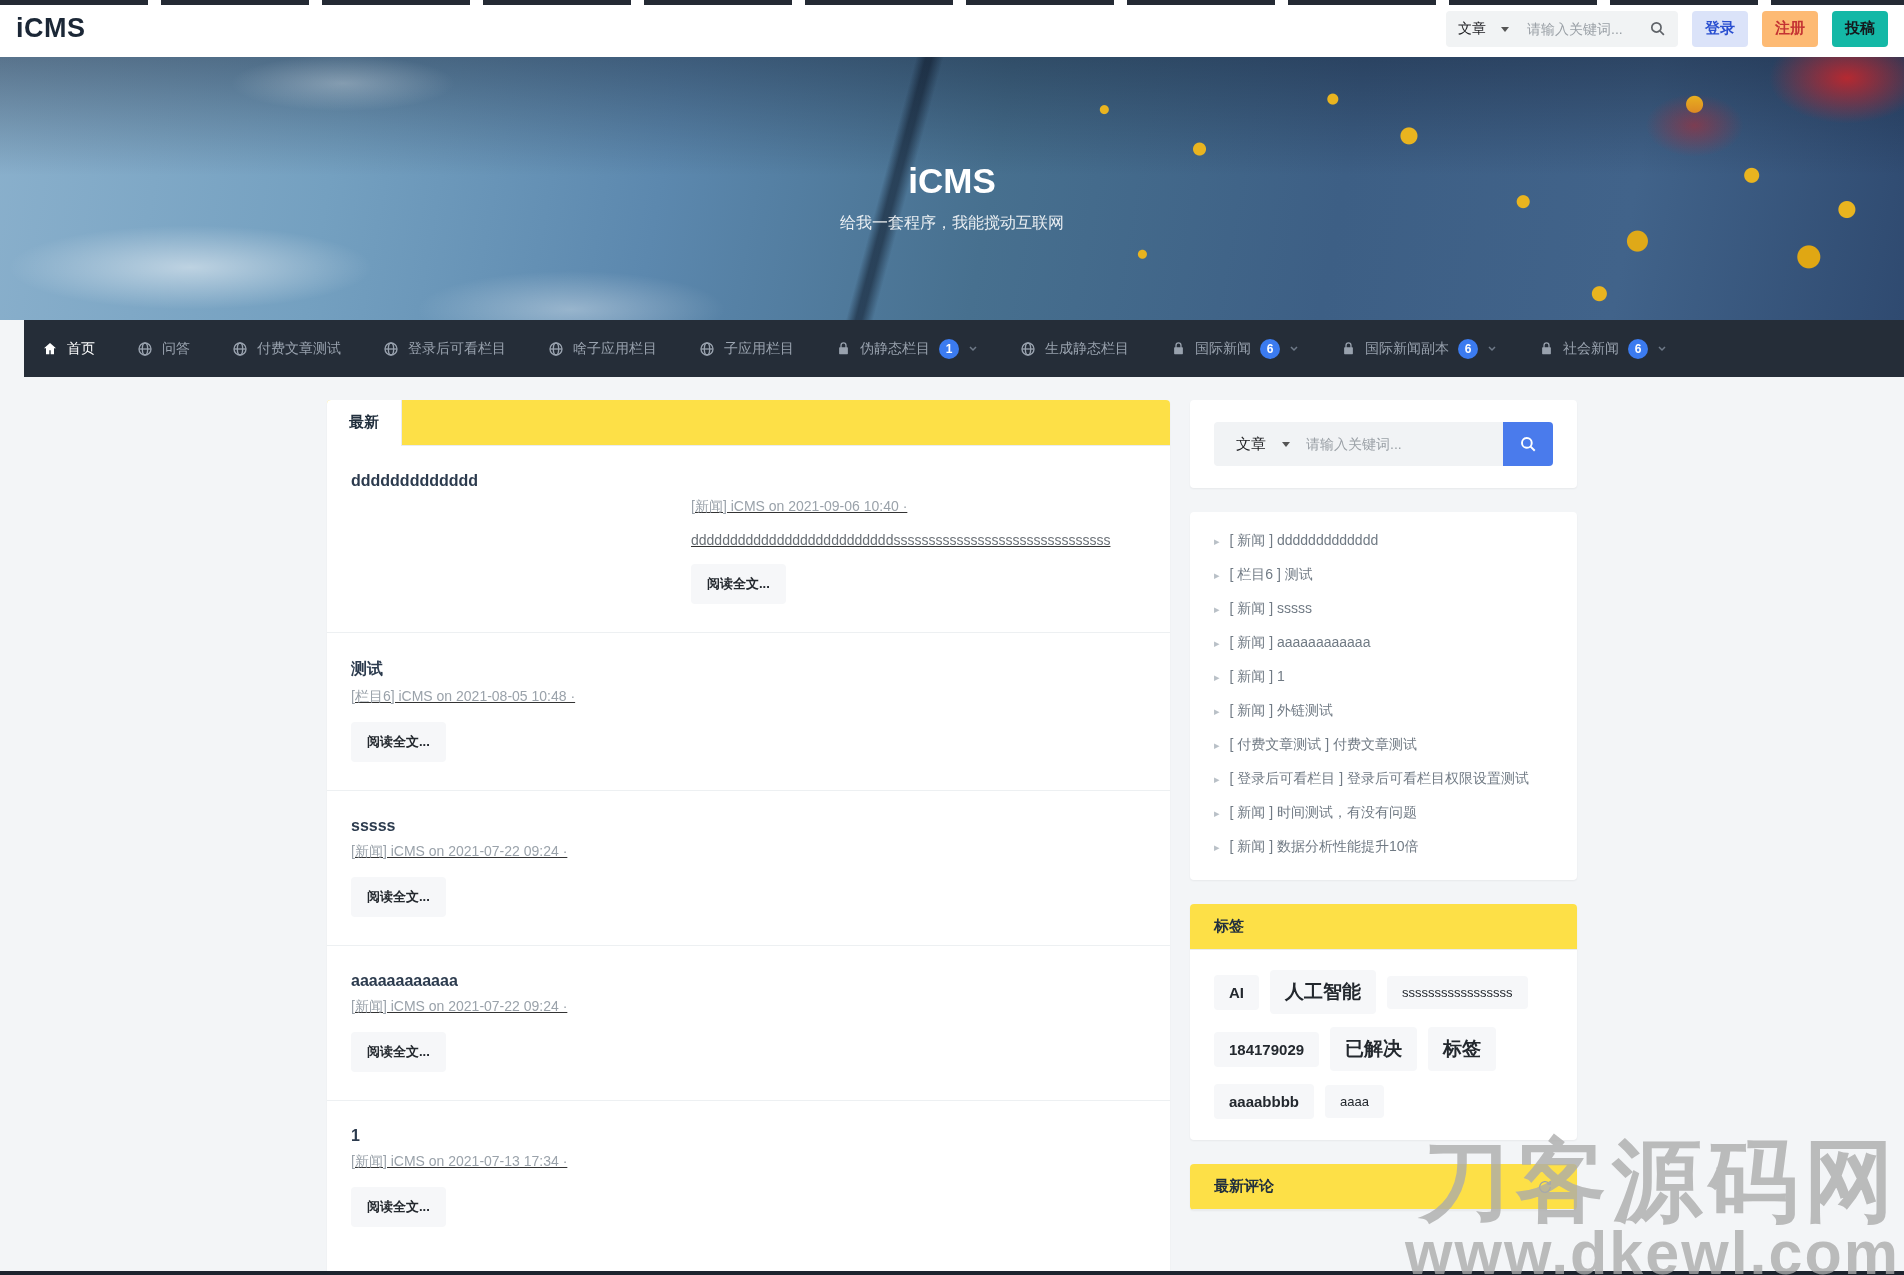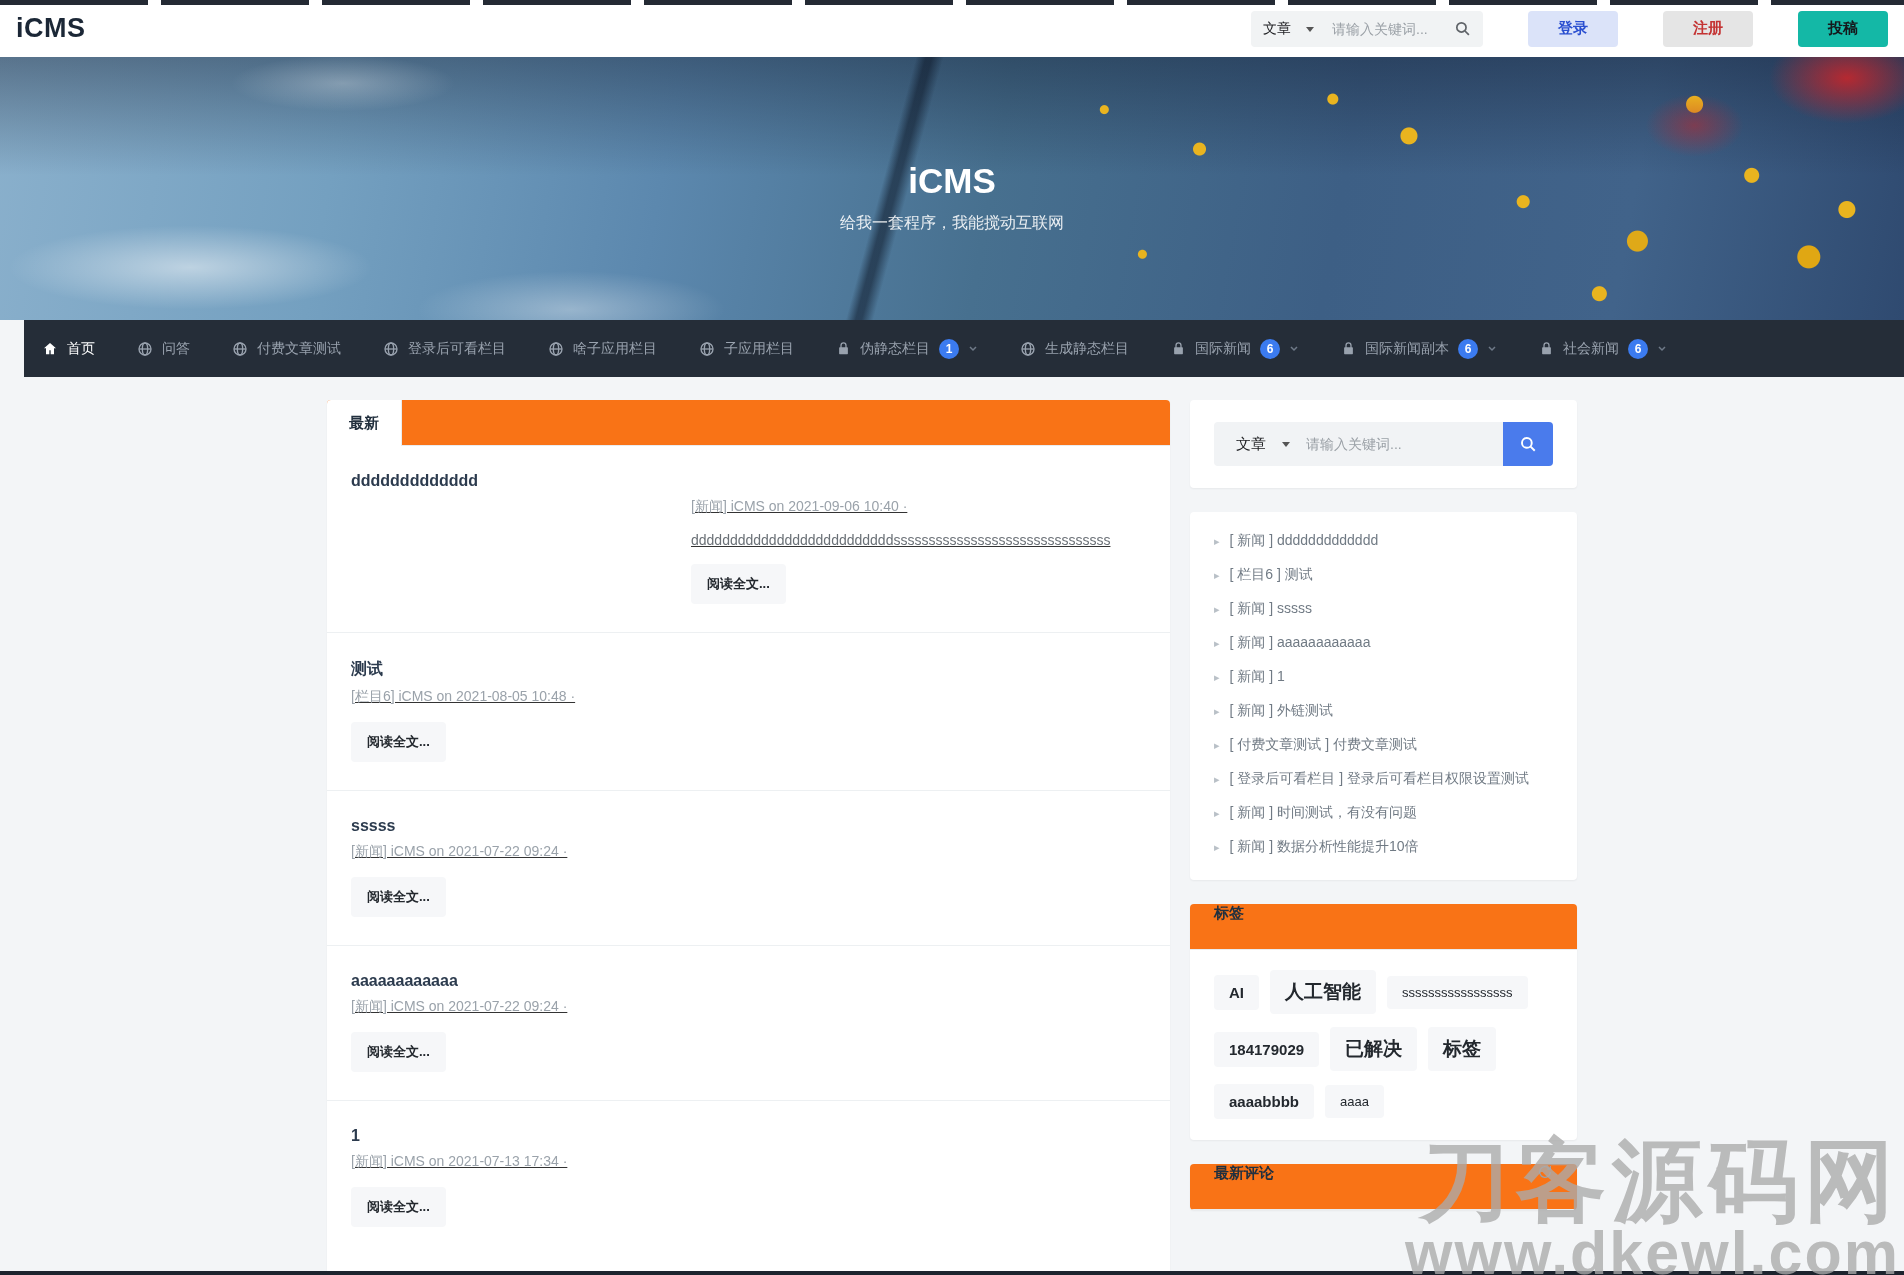--- a/index.html
+++ b/index.html
@@ -18,23 +18,23 @@
 
   
   .header { height:57px; background:#fff; display:flex; align-items:center; padding:0 16px; position:relative; }
   .logo { font-size:27px; font-weight:700; color:#1b2736; letter-spacing:.5px; cursor:pointer; }
   .header-right { margin-left:auto; display:flex; align-items:center; gap:14px; }
   .hsearch { display:flex; align-items:center; background:#f1f3f4; border-radius:4px; height:36px; padding:0 12px; width:232px; }
   .hsearch .cat { font-size:14px; color:#202124; display:flex; align-items:center; gap:15px; margin-right:16px; cursor:pointer; white-space:nowrap; }
   .hsearch input { border:0; background:transparent; outline:0; flex:1; font-size:14px; color:#333; min-width:0; font-family:inherit; }
   .hsearch input::placeholder { color:#9aa0a6; }
   .hsearch .mag { color:#5f6368; display:flex; cursor:pointer; }
-  .hbtn { height:36px; border:0; border-radius:4px; padding:0 30px; font-size:15px; cursor:pointer; font-family:inherit; font-weight:700;margin-left:31px; }
+  .hbtn { height:36px; border:0; border-radius:4px; padding:0 13px; font-size:15px; cursor:pointer; font-family:inherit; font-weight:700; }
   .hbtn.login { background:#dbe3f9; color:#2a4fd0; }
-  .hbtn.register { background:#e5e5e5; color:#c43333; }
+  .hbtn.register { background:#fdba74; color:#c43333; }
   .hbtn.submit { background:#14b8a6; color:#15181c; }
 
   
   .hero { height:263px; position:relative; display:flex; flex-direction:column; align-items:center; justify-content:center; text-align:center;
     background-color:#49688c;
     background-image:
       radial-gradient(ellipse 120px 70px at 97% 8%, rgba(193,39,45,.92), rgba(193,39,45,0) 65%),
       radial-gradient(ellipse 70px 45px at 89% 26%, rgba(193,39,45,.5), rgba(193,39,45,0) 70%),
       radial-gradient(circle 9px at 74% 30%, #e9b41f 0 8px, transparent 9px),
       radial-gradient(circle 7px at 80% 55%, #e9b41f 0 6px, transparent 7px),
@@ -64,21 +64,21 @@
   .nav-item.active { color:#fff; }
   .nav-ic { display:flex; }
   .badge { min-width:20px; height:20px; border-radius:10px; background:#3b7bf0; color:#fff; font-size:12px; display:inline-flex; align-items:center; justify-content:center; padding:0 6px; font-weight:700; }
   .caret-ic { color:#6f7a88; display:flex; }
 
   
   .content { width:1250px; margin:23px auto 0; display:flex; gap:20px; align-items:flex-start; }
   .main-col { width:843px; }
   .side-col { width:387px; }
   .card { background:#fff; border-radius:4px; box-shadow:0 1px 2px rgba(26,26,26,.05); margin-bottom:24px; overflow:hidden; }
-  .card-header { background:#f97316; border-bottom:1px solid #e9ecef; height:46px; display:flex; align-items:flex-start; padding:0 24px; font-weight:700; font-size:15px; color:#22303e; }
+  .card-header { background:#fde047; border-bottom:1px solid #e9ecef; height:46px; display:flex; align-items:center; padding:0 24px; font-weight:700; font-size:15px; color:#22303e; }
   .main-card .card-header { padding:0; }
   .tab { background:#fff; height:46px; display:flex; align-items:center; padding:0 22px; font-weight:700; font-size:15px; color:#22303e; border-right:1px solid #e9ecef; cursor:pointer; }
 
   
   article { padding:26px 24px 28px;text-decoration:underline; }
   article + article { border-top:1px solid #edf0f2; }
   .a-title { font-size:16px; font-weight:700; color:#2c3b4e; margin:0 0 8px; cursor:pointer; display:inline-block; }
   .a-meta { font-size:14px; color:#9aa2aa; margin:0 0 16px; }
   .a-excerpt { font-size:14px; color:#6a7076; margin:0 0 16px; }
   .read-more { display:inline-block; background:#f6f7f9; border:0; border-radius:4px; padding:11px 16px; font-size:13px; font-weight:700; color:#23282e; cursor:pointer; font-family:inherit; }

